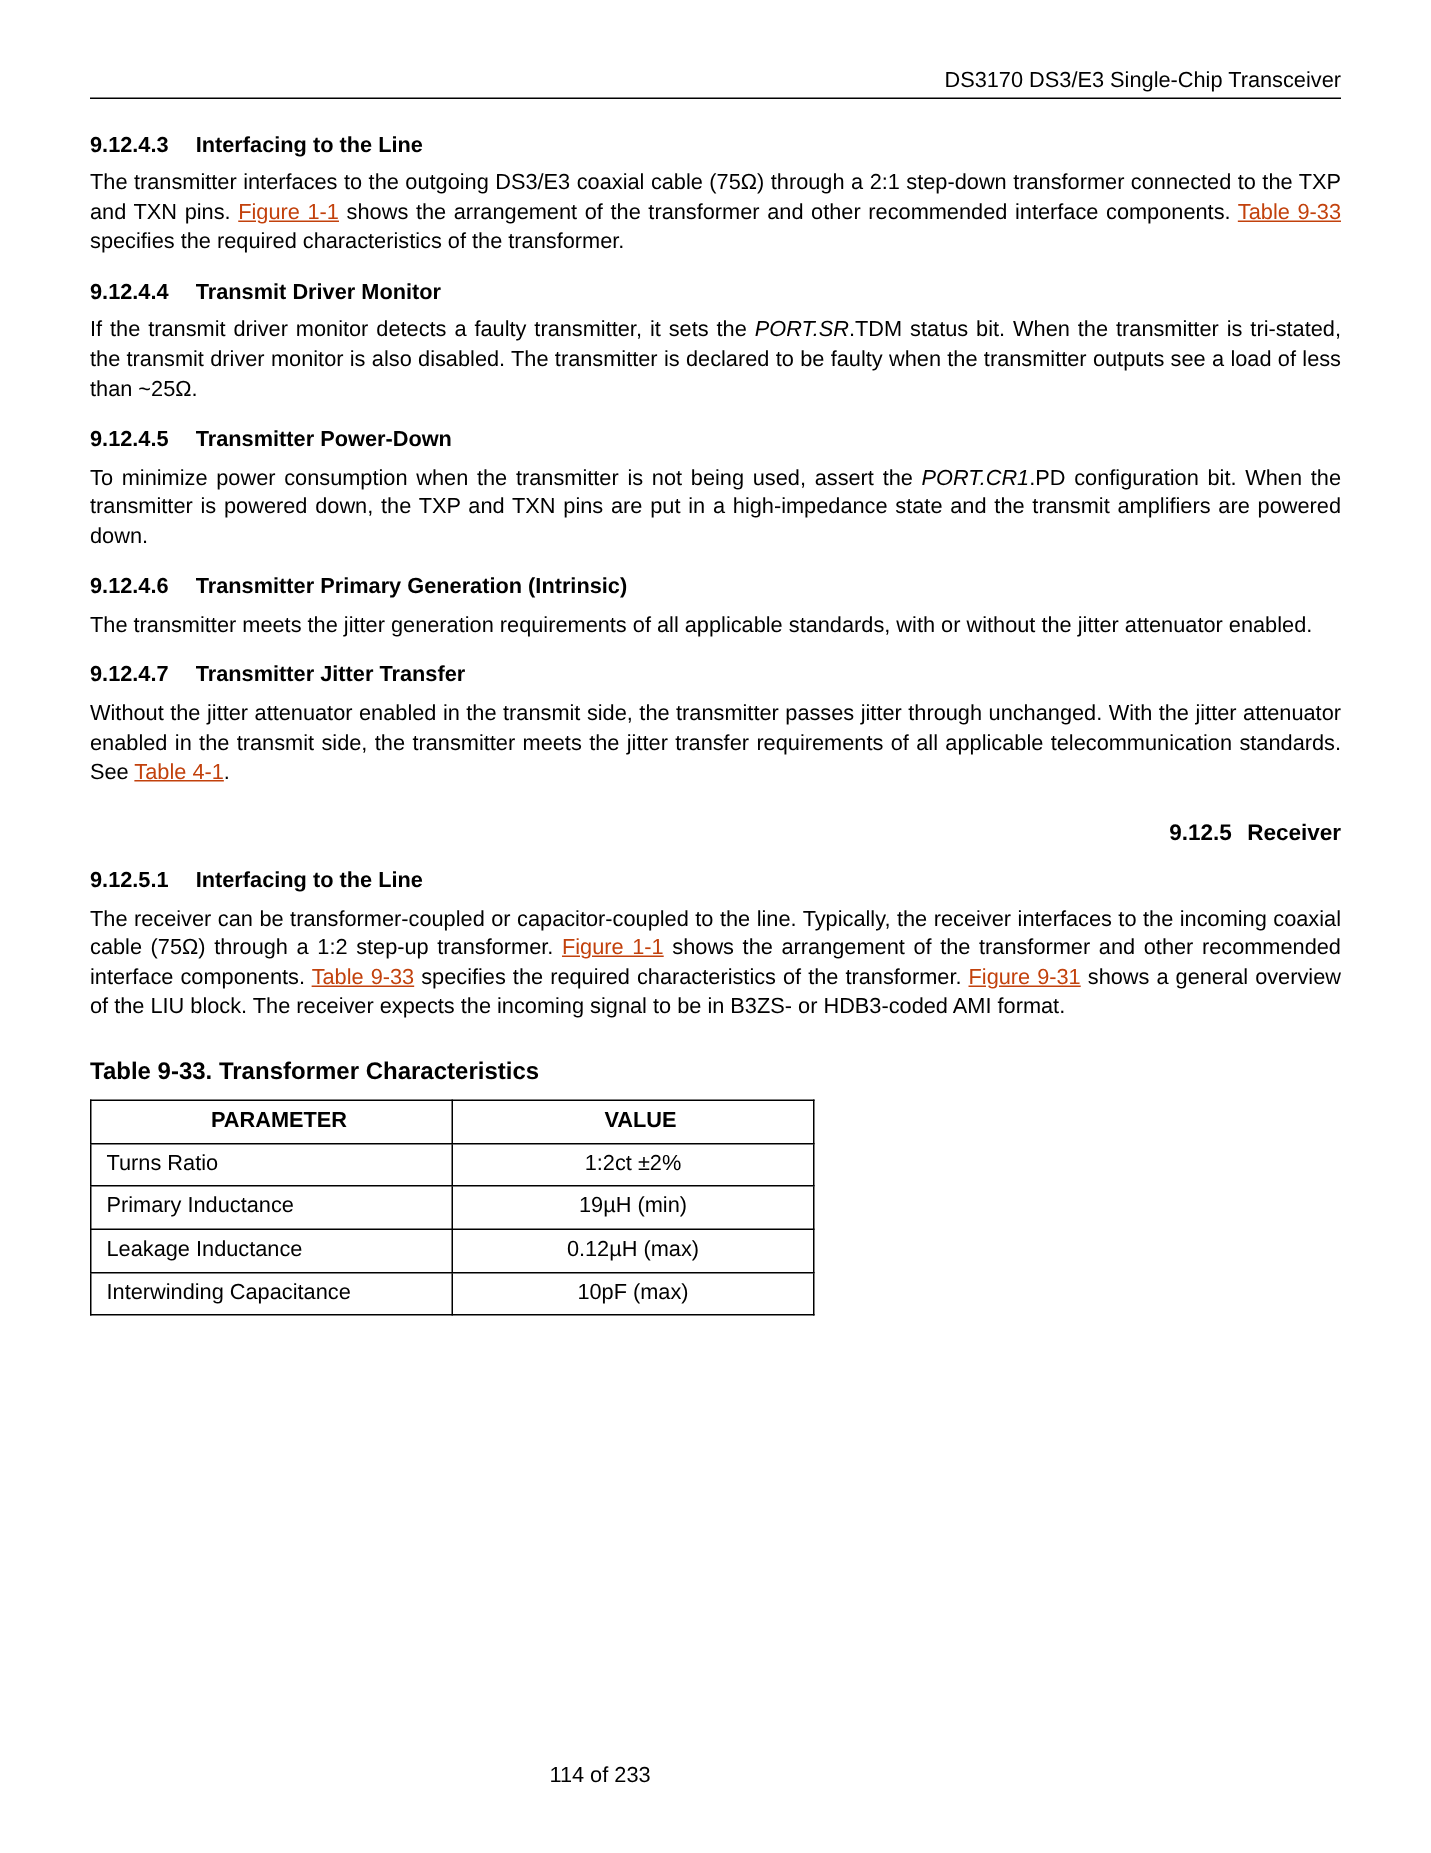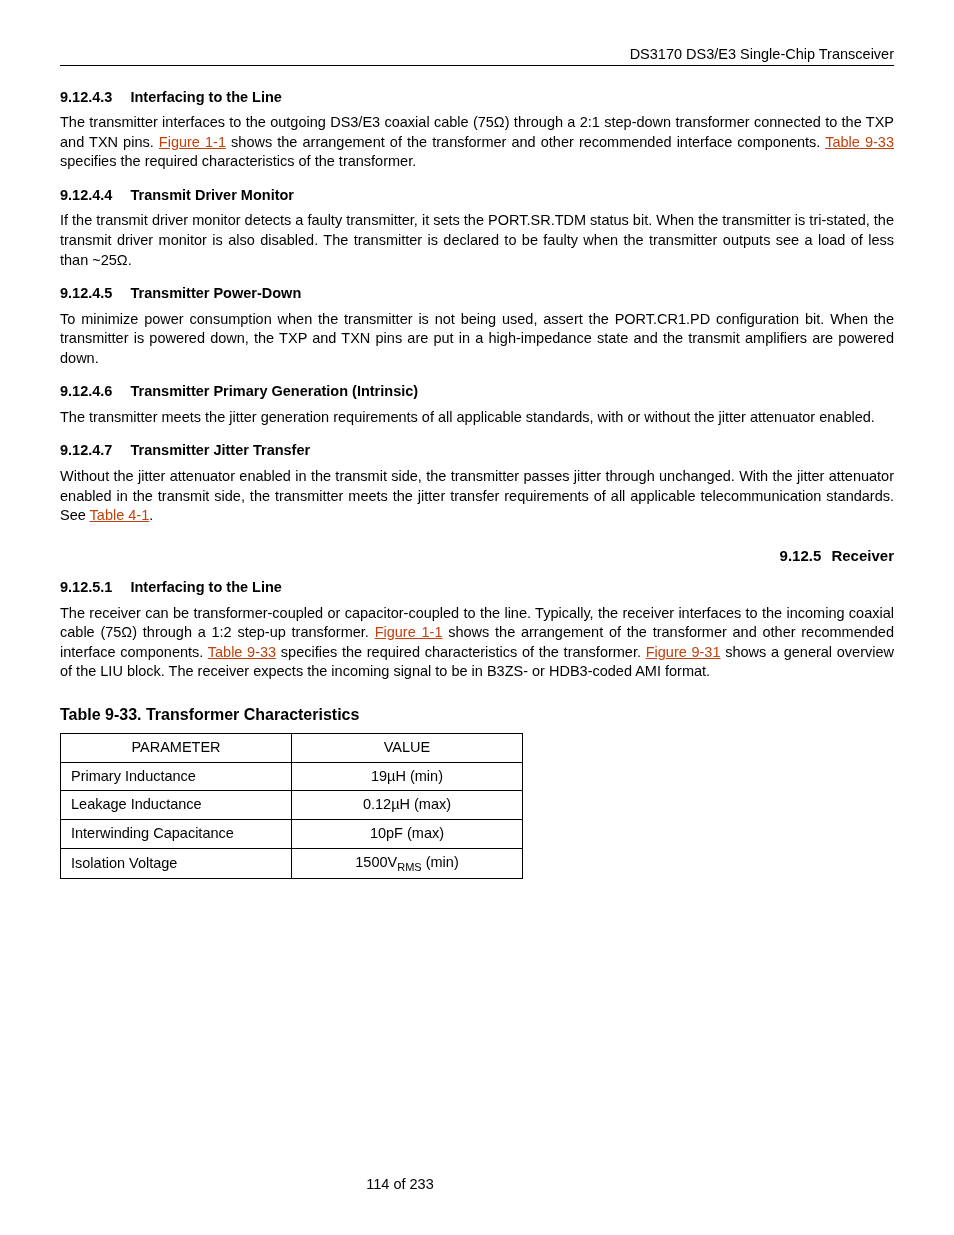--- a/index.html
+++ b/index.html
@@ -31,33 +31,34 @@
   .h2 { font-size: 15px; margin-top: 20px; margin-bottom: 10px; text-align: right;}
   .h1 { font-size: 16px; margin-top: 22px; margin-bottom: 8px;}
   p.body {
     text-align: justify;
     margin: 0 0 14px 0;
   }
   a.link {
     color: #c2410c;
     text-decoration: underline;
   }
-  .italic { }
+  .italic { font-style: italic; }
   table.tbl {
     border-collapse: collapse;
     margin-top: 6px;
   }
   table.tbl th, table.tbl td {
     border: 1px solid #000;
     padding: 4px 10px;
     font-size: 14.5px;
   }
   table.tbl th {
-    font-weight: normal;
+    font-weight: bold;
     text-align: center;
+    padding-left: 20px;
   }
   table.tbl td.val { text-align: center; }
   .footer {
     position: absolute;
     left: 0; right: 0;
     text-align: center;
     font-size: 14.5px;
     bottom: 40px;
     width: 800px;
   }
@@ -122,31 +123,31 @@
 <div class="heading h1">Table 9-33. Transformer Characteristics</div>
 <table class="tbl">
   <thead>
     <tr>
       <th style="width:210px">PARAMETER</th>
       <th style="width:210px">VALUE</th>
     </tr>
   </thead>
   <tbody id="tbody">
       <tr>
+        <td>Turns Ratio</td>
+        <td class="val">1:2ct ±2%</td>
+      </tr>
+      <tr>
         <td>Primary Inductance</td>
         <td class="val">19µH (min)</td>
       </tr>
       <tr>
         <td>Leakage Inductance</td>
         <td class="val">0.12µH (max)</td>
       </tr>
       <tr>
         <td>Interwinding Capacitance</td>
         <td class="val">10pF (max)</td>
       </tr>
-      <tr>
-        <td>Isolation Voltage</td>
-        <td class="val">1500V<sub>RMS</sub> (min)</td>
-      </tr>
     </tbody>
 </table>
 
 <div class="footer">114 of 233</div>
 
 </body></html>

